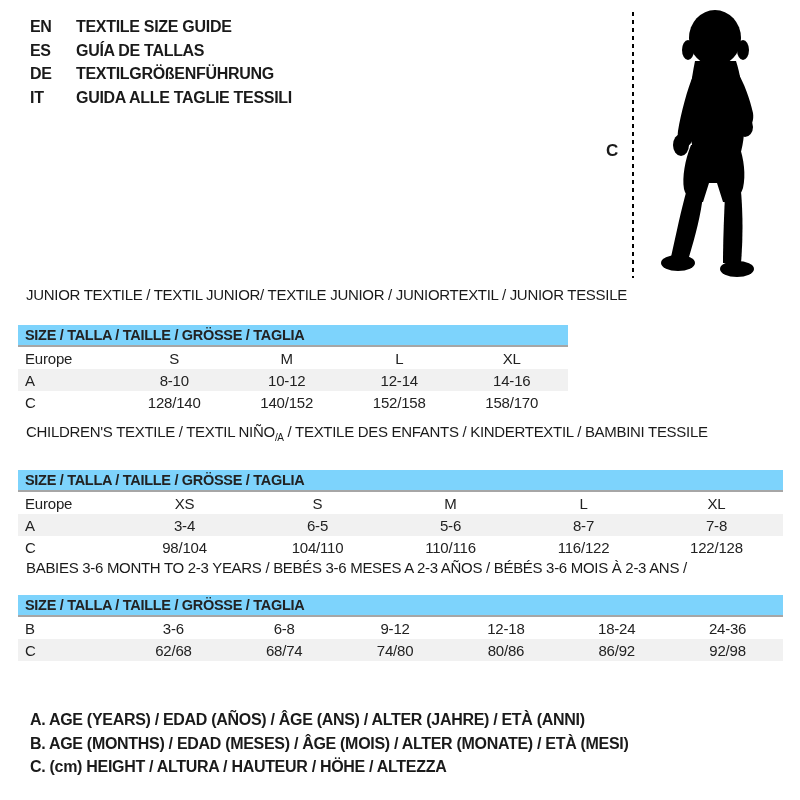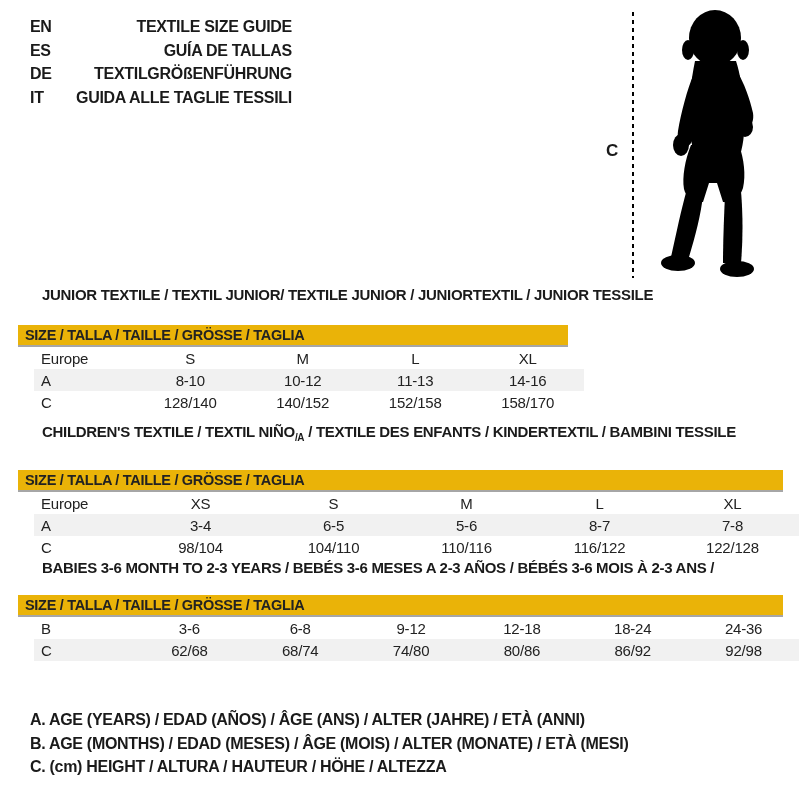--- a/index.html
+++ b/index.html
@@ -3,38 +3,38 @@
 <meta charset="utf-8">
 <style>
   html,body { margin:0; padding:0; }
   body {
     width:800px; height:800px; position:relative; overflow:hidden;
     background:#ffffff; color:#1a1a1a;
     font-family:"Liberation Sans", sans-serif;
   }
   
   .lang-block { position:absolute; top:15px; left:30px; }
-  .lang-row { display:flex; font-weight:bold; font-size:16px; line-height:23.5px; letter-spacing:-0.3px;justify-content:space-between; }
+  .lang-row { display:flex; font-weight:bold; font-size:16px; line-height:23.5px; letter-spacing:-0.3px; }
   .lang-code { width:46px; flex:0 0 46px; }
   
   .fig-line {
     position:absolute; left:632px; top:12px; width:2px; height:266px;
     background-image:repeating-linear-gradient(to bottom,#000 0 4px,transparent 4px 8px);
   }
   .fig-c { position:absolute; left:606px; top:141px; font-weight:bold; font-size:17px; }
   .baby { position:absolute; left:645px; top:5px; }
   
   .section { position:absolute; left:18px; }
-  .sec-title { margin-left:24px; font-weight:bold; font-size:15px; letter-spacing:-0.3px; white-space:nowrap; line-height:22px; }
+  .sec-title { margin-left:8px; font-weight:normal; font-size:15px; letter-spacing:-0.3px; white-space:nowrap; line-height:22px; }
   .size-bar {
-    background:#eab308; border-bottom:2px solid #a6a6a6;
+    background:#7dd3fc; border-bottom:2px solid #a6a6a6;
     height:20px; line-height:20px; font-weight:bold; font-size:14.5px;
     padding-left:7px; letter-spacing:-0.3px; color:#222;
   }
-  table { border-collapse:collapse; table-layout:fixed; width:100%;margin-left:16px; }
+  table { border-collapse:collapse; table-layout:fixed; width:100%; }
   td { height:22px; font-size:15px; text-align:center; padding:0; letter-spacing:-0.2px; color:#222; }
   td.lbl { text-align:left; padding-left:7px; }
   col.lblcol { width:100px; }
   tr.stripe { background:#f1f1f1; }
   .sec1 { top:284px; width:550px; }
   .sec1 .size-bar { margin-top:19px; }
   .sec2 { top:421px; width:765px; }
   .sec2 .size-bar { margin-top:21px; }
   .sec3 { top:557px; width:765px; }
   .sec3 .size-bar { margin-top:16px; }
@@ -100,21 +100,21 @@
       <td class="lbl">Europe</td>
       <td>S</td>
       <td>M</td>
       <td>L</td>
       <td>XL</td>
     </tr>
     <tr class="stripe">
       <td class="lbl">A</td>
       <td>8-10</td>
       <td>10-12</td>
-      <td>11-13</td>
+      <td>12-14</td>
       <td>14-16</td>
     </tr>
     <tr>
       <td class="lbl">C</td>
       <td>128/140</td>
       <td>140/152</td>
       <td>152/158</td>
       <td>158/170</td>
     </tr>
   </tbody>

